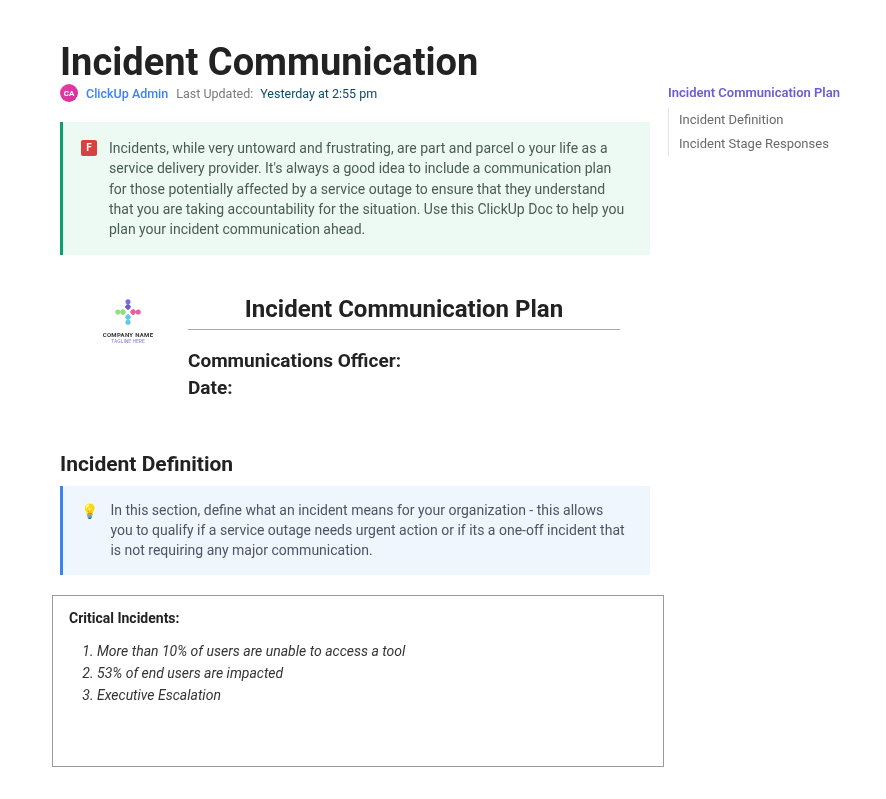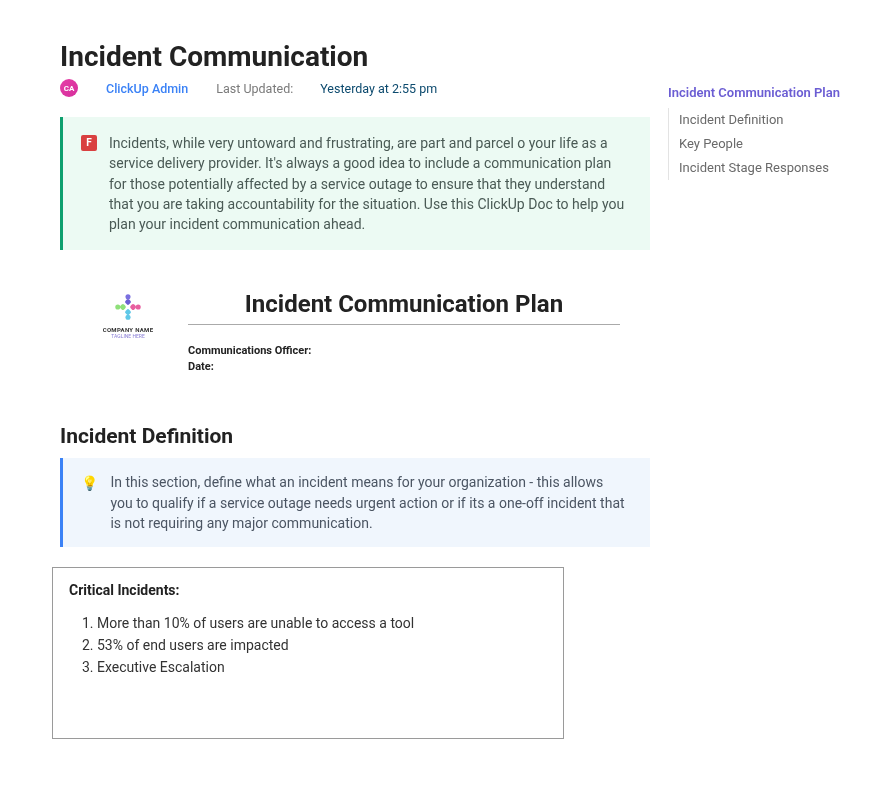--- a/index.html
+++ b/index.html
@@ -31,32 +31,31 @@
   .sidebar .toc-items {
     border-left: 1px solid #e3e3e3;
     padding-left: 10px;
   }
   .sidebar .toc-item {
     color: #6a6a6a;
     cursor: pointer;
     padding: 1px 0;
   }
   h1.page-title {
-    font-size: 28px;
-    font-weight: 700;
-    color: #222;
-    margin-bottom: 6px;
+    font-size: 38px;
+    font-weight: 700;
+    color: #222;
+    margin-bottom: 0;
   }
   .meta {
     display: flex;
     align-items: center;
     font-size: 12.5px;
     color: #7a7a7a;
     margin-bottom: 20px;
-    gap: 20px;
   }
   .avatar {
     width: 18px; height: 18px;
     border-radius: 50%;
     background: linear-gradient(135deg,#e53da7,#d62f9c);
     color: #fff;
     font-size: 8px;
     font-weight: 700;
     display: flex; align-items: center; justify-content: center;
     margin-right: 8px;
@@ -95,21 +94,21 @@
   .plan-right { flex: 1; }
   .plan-title {
     text-align: center;
     font-size: 24px;
     font-weight: 700;
     color: #222;
     padding-bottom: 6px;
     border-bottom: 1px solid #aaa;
     margin-bottom: 18px;
   }
-  .field-row { font-size: 11px; font-weight: 700; color:#222; line-height:1.4; }
+  .field-row { font-size: 19px; font-weight: 700; color:#222; line-height:1.4; }
   h2.section-heading {
     font-size: 21px;
     font-weight: 700;
     color: #222;
     margin-top: 50px;
     margin-bottom: 10px;
   }
   .tip {
     border-left: 3px solid #3b82f6;
     background: #f0f6fd;
@@ -123,27 +122,27 @@
   }
   .tip .bulb {
     flex-shrink: 0;
     color: #eab308;
     font-size: 14px;
     margin-top: 1px;
   }
   .critical-box {
     border: 1px solid #9a9a9a;
     padding: 14px 16px 60px 16px;
-    width: 512px;
+    width: 612px;
     margin-left: -8px;
     font-size: 14px;
   }
   .critical-box .cb-title { font-weight: 700; margin-bottom: 14px; }
   .critical-box ol { padding-left: 28px; }
-  .critical-box li { padding: 3px 0; color:#333; }
+  .critical-box li { padding: 3px 0; color:#333;font-style:italic; }
 </style>
 </head>
 <body>
 
 <div class="page">
   <div class="main">
     <h1 class="page-title">Incident Communication</h1>
 
     <div class="meta">
       <div class="avatar">CA</div>
@@ -193,17 +192,16 @@
         <li>53% of end users are impacted</li>
         <li>Executive Escalation</li>
       </ol>
     </div>
   </div>
 
   <div class="sidebar">
     <div class="toc-title">Incident Communication Plan</div>
     <div class="toc-items">
       <div class="toc-item">Incident Definition</div>
-      <div class="toc-item">Key People</div>
       <div class="toc-item">Incident Stage Responses</div>
     </div>
   </div>
 </div>
 
 </body></html>

